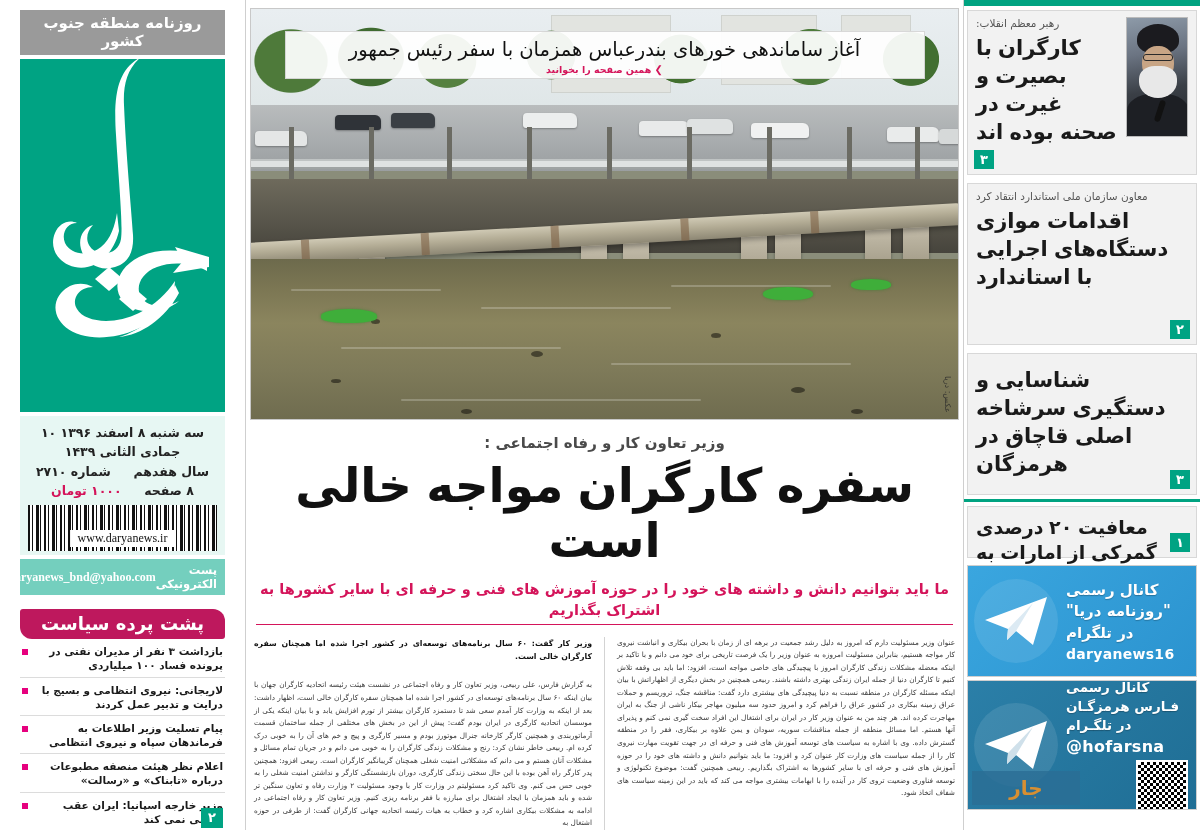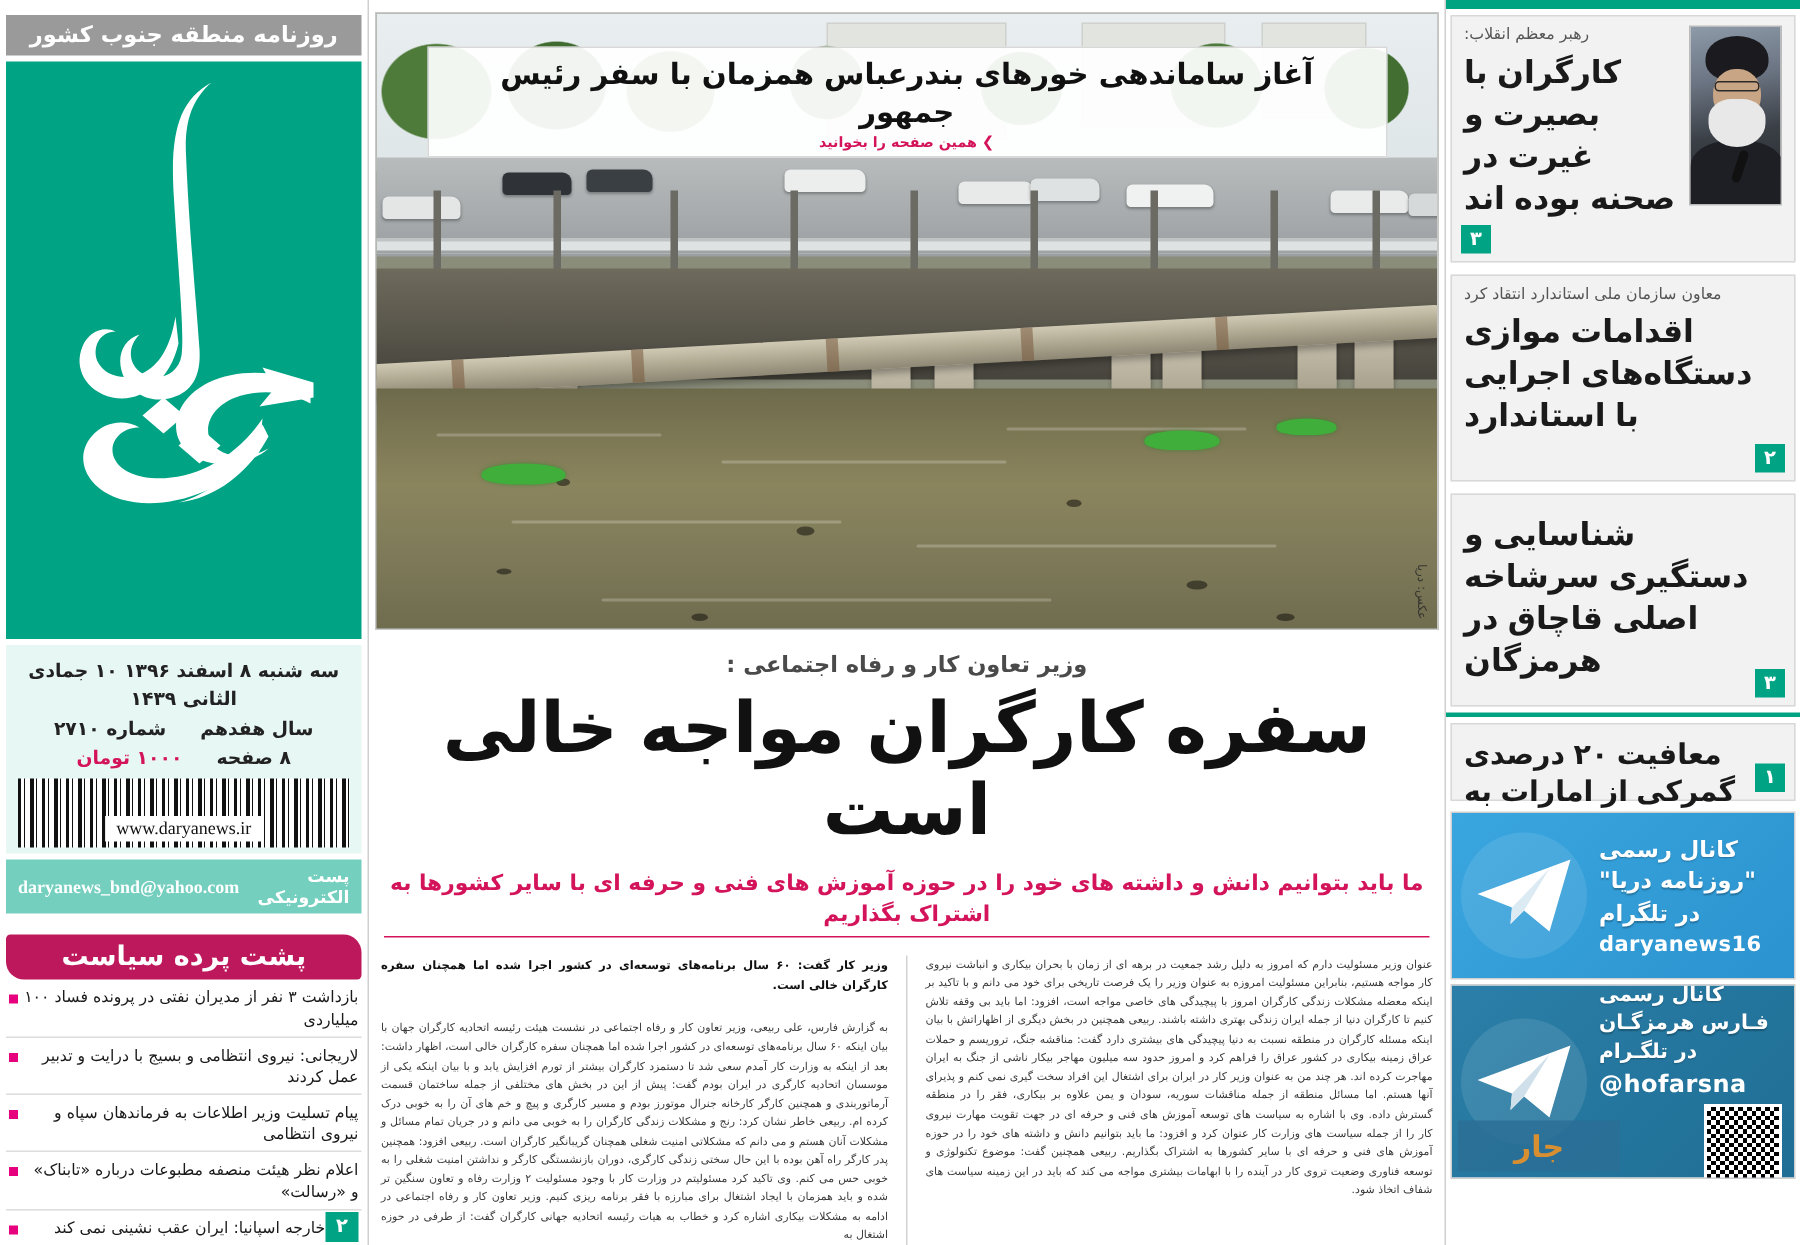--- a/index.html
+++ b/index.html
@@ -197,21 +197,21 @@
     direction: rtl;
   }
   .photo-caption {
     position: absolute; top: 22px; left: 50%; transform: translateX(-50%);
     background: rgba(255,255,255,0.93);
     padding: 5px 16px 3px 16px; text-align: center; direction: rtl;
     border: 1px solid rgba(200,200,200,.7);
     width: 640px;
   }
   .photo-caption .cap-main {
-    font-size: 19.5px; font-weight: bold; color: #111; line-height: 1.3;
+    font-size: 19.5px; font-weight: normal; color: #111; line-height: 1.3;
   }
   .photo-caption .cap-sub {
     font-size: 9.5px; color: #d4145a; margin-top: 2px; font-weight: bold; direction: rtl;
   }
   .photo-caption .cap-sub .arrow { font-size: 10px; }
 
   .lead-kicker {
     text-align: center; direction: rtl;
     font-size: 15px; color: #4a4a4a; margin-top: 14px; font-weight: bold;
   }
@@ -234,21 +234,21 @@
   .bcol p {
     font-size: 7.3px; line-height: 1.72; color: #3a3a3a;
     text-align: justify; hyphens: auto;
   }
   .bcol p.bold-lead { font-weight: bold; color: #111; font-size: 7.8px; margin-bottom: 16px; }
   .col-sep { width: 1px; background: #d3d3d3; }
 
   
   .right-col {
     width: 245px; height: 830px; position: relative;
-    display: flex; flex-direction: column; padding: 0 4px;
+    display: flex; flex-direction: column; padding: 0 20px;
   }
   .mast-tagline {
     background: #9a9a9a; color: #ffffff;
     text-align: center; direction: rtl;
     font-size: 15px; font-weight: bold;
     padding: 4px 0 5px 0; margin-top: 10px;
     letter-spacing: .3px;
   }
   .logo-block {
     background: #00a383; height: 432px; margin-top: 4px;
@@ -292,21 +292,21 @@
   }
   .pol-item {
     display: flex; flex-direction: row-reverse; align-items: flex-start;
     gap: 4px; direction: rtl; padding: 5px 2px 4px 2px;
     border-bottom: 1px solid #dcdcdc;
   }
   .pol-bullet {
     width: 6px; height: 6px; background: #e6007e; flex: none; margin-top: 5px;
   }
   .pol-text {
-    font-size: 10.5px; font-weight: normal; color: #1a1a1a;
+    font-size: 10.5px; font-weight: bold; color: #1a1a1a;
     line-height: 1.35; text-align: right; flex: 1;
   }
   .pol-badge {
     position: absolute; bottom: 2px; right: 2px;
     background: #00a383; color: #fff; font-size: 13px; font-weight: bold;
     width: 22px; height: 20px; line-height: 20px; text-align: center;
   }
 </style>
 </head>
 <body>
@@ -325,21 +325,21 @@
         <div class="robe"></div>
           <div class="turban"></div>
           <div class="face"></div>
         <div class="beard"></div>
           <div class="glasses"></div>
           <div class="mic"></div>
       </div>
       <div class="pagebadge">۳</div>
     </div>
 
-    <div class="side-card" style="height:138px;">
+    <div class="side-card" style="height:162px;">
       <div class="side-kicker">معاون سازمان ملی استاندارد انتقاد کرد</div>
       <div class="side-title">اقدامات موازی دستگاه‌های اجرایی با استاندارد</div>
       <div class="pagebadge">۲</div>
     </div>
 
     <div class="side-card" style="height:142px;padding-top:12px;">
       <div class="side-title">شناسایی و دستگیری سرشاخه اصلی قاچاق در هرمزگان</div>
       <div class="pagebadge">۳</div>
     </div>
 

